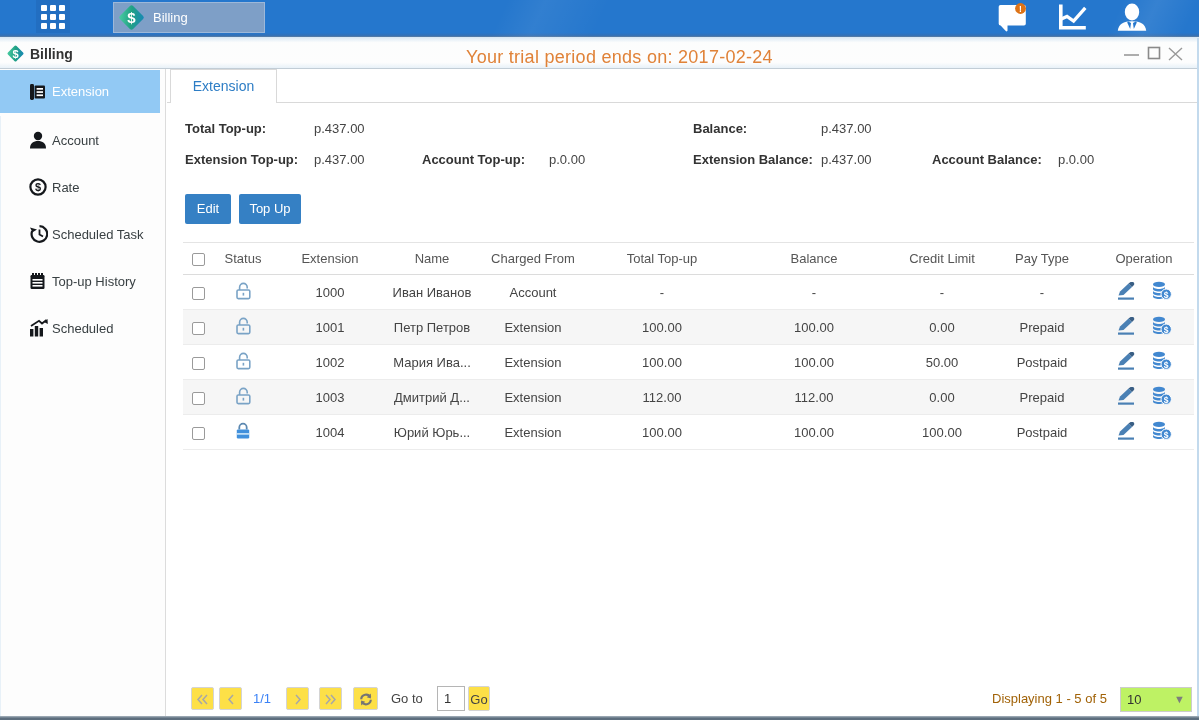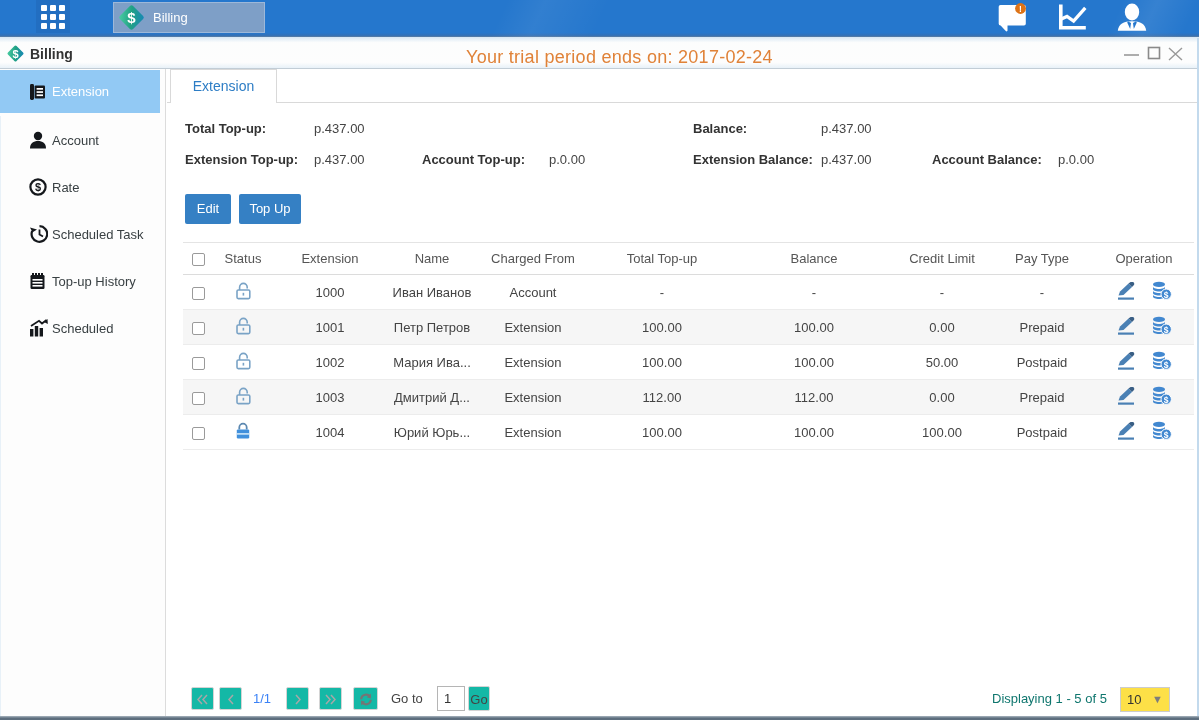--- a/index.html
+++ b/index.html
@@ -45,24 +45,24 @@
 .btn { background:#3580c4; color:#fff; font-size:13px; text-align:center; border-radius:2px; }
 
 
 #tbl { left:16px; top:173px; width:1011px; border-collapse:collapse; table-layout:fixed; }
 #tbl th { font-size:13px; font-weight:normal; color:#555; border-top:1px solid #e4e4e4; border-bottom:1px solid #dcdcdc; height:32px; text-align:center; }
 #tbl td { font-size:13px; color:#444; height:35px; text-align:center; border-bottom:1px solid #ececec; }
 #tbl tr.alt td { background:#f6f6f6; }
 .cbx { display:inline-block; width:13px; height:13px; border:1px solid #9a9a9a; border-radius:2px; background:#fff; vertical-align:middle; }
 
 
-.pgbtn { position:absolute; top:618px; width:23px; height:23px; background:#14b8a6; border:1px solid #d4d4d4; color:#a3a3a3; text-align:center; font-size:15px; line-height:21px; border-radius:2px; }
+.pgbtn { position:absolute; top:618px; width:23px; height:23px; background:#fde047; border:1px solid #d4d4d4; color:#a3a3a3; text-align:center; font-size:15px; line-height:21px; border-radius:2px; }
 .pgbtn.dis { color:#b0b0b0; }
 #goinput { position:absolute; left:270px; top:617px; width:28px; height:25px; border:1px solid #b5b5b5; font-size:13px; text-align:left; padding-left:6px; line-height:23px; color:#333; background:#fff; }
-#pagesel { position:absolute; left:953px; top:618px; width:50px; height:25px; border:1px solid #ccc; background:#fde047; font-size:13px; color:#333; }
+#pagesel { position:absolute; left:953px; top:618px; width:72px; height:25px; border:1px solid #ccc; background:#bef264; font-size:13px; color:#333; }
 
 #bottombar { left:0; top:716px; width:1199px; height:4px; background:linear-gradient(to bottom,#aab6c0,#5d6e7e 55%,#5d6e7e); }
 </style>
 </head>
 <body>
 <div id="page">
 
   <div id="topbar" class="abs">
     <div class="deco1 abs"></div>
     <div class="deco2 abs"></div>
@@ -404,21 +404,21 @@
         <path d="M2.2 6.2 A4.8 4.8 0 0 1 11.3 4.4" stroke="#757575" stroke-width="2.1" fill="none"></path>
         <path d="M11.8 6.8 A4.8 4.8 0 0 1 2.7 8.6" stroke="#757575" stroke-width="2.1" fill="none"></path>
         <path d="M11.9 0.6 L11.9 5.4 L7.8 4.2 Z" fill="#757575"></path>
         <path d="M2.1 12.4 L2.1 7.6 L6.2 8.8 Z" fill="#757575"></path>
       </svg>
     </div>
     <div class="abs" style="left:224px;top:622px;font-size:13px;color:#444">Go to</div>
     <div id="goinput">1</div>
     <div class="pgbtn" style="left:301px;top:617px;width:22px;height:25px;line-height:25px;color:#444;font-size:13px">Go</div>
 
-    <div class="abs" style="left:825px;top:622px;font-size:13px;color:#0f766e">Displaying 1 - 5 of 5</div>
+    <div class="abs" style="left:825px;top:622px;font-size:13px;color:#a16207">Displaying 1 - 5 of 5</div>
     <div id="pagesel">
       <span style="position:absolute;left:6px;top:4px">10</span>
       <span style="position:absolute;right:6px;top:5px;color:#7d7d7d;font-size:11px">▼</span>
     </div>
   </div>
 
   <div class="abs" style="left:1197px;top:38px;width:2px;height:678px;background:#c3daed"></div>
   <div class="abs" style="left:0px;top:116px;width:1px;height:600px;background:#e8f1f8"></div>
   <div id="bottombar" class="abs"></div>
 </div>

